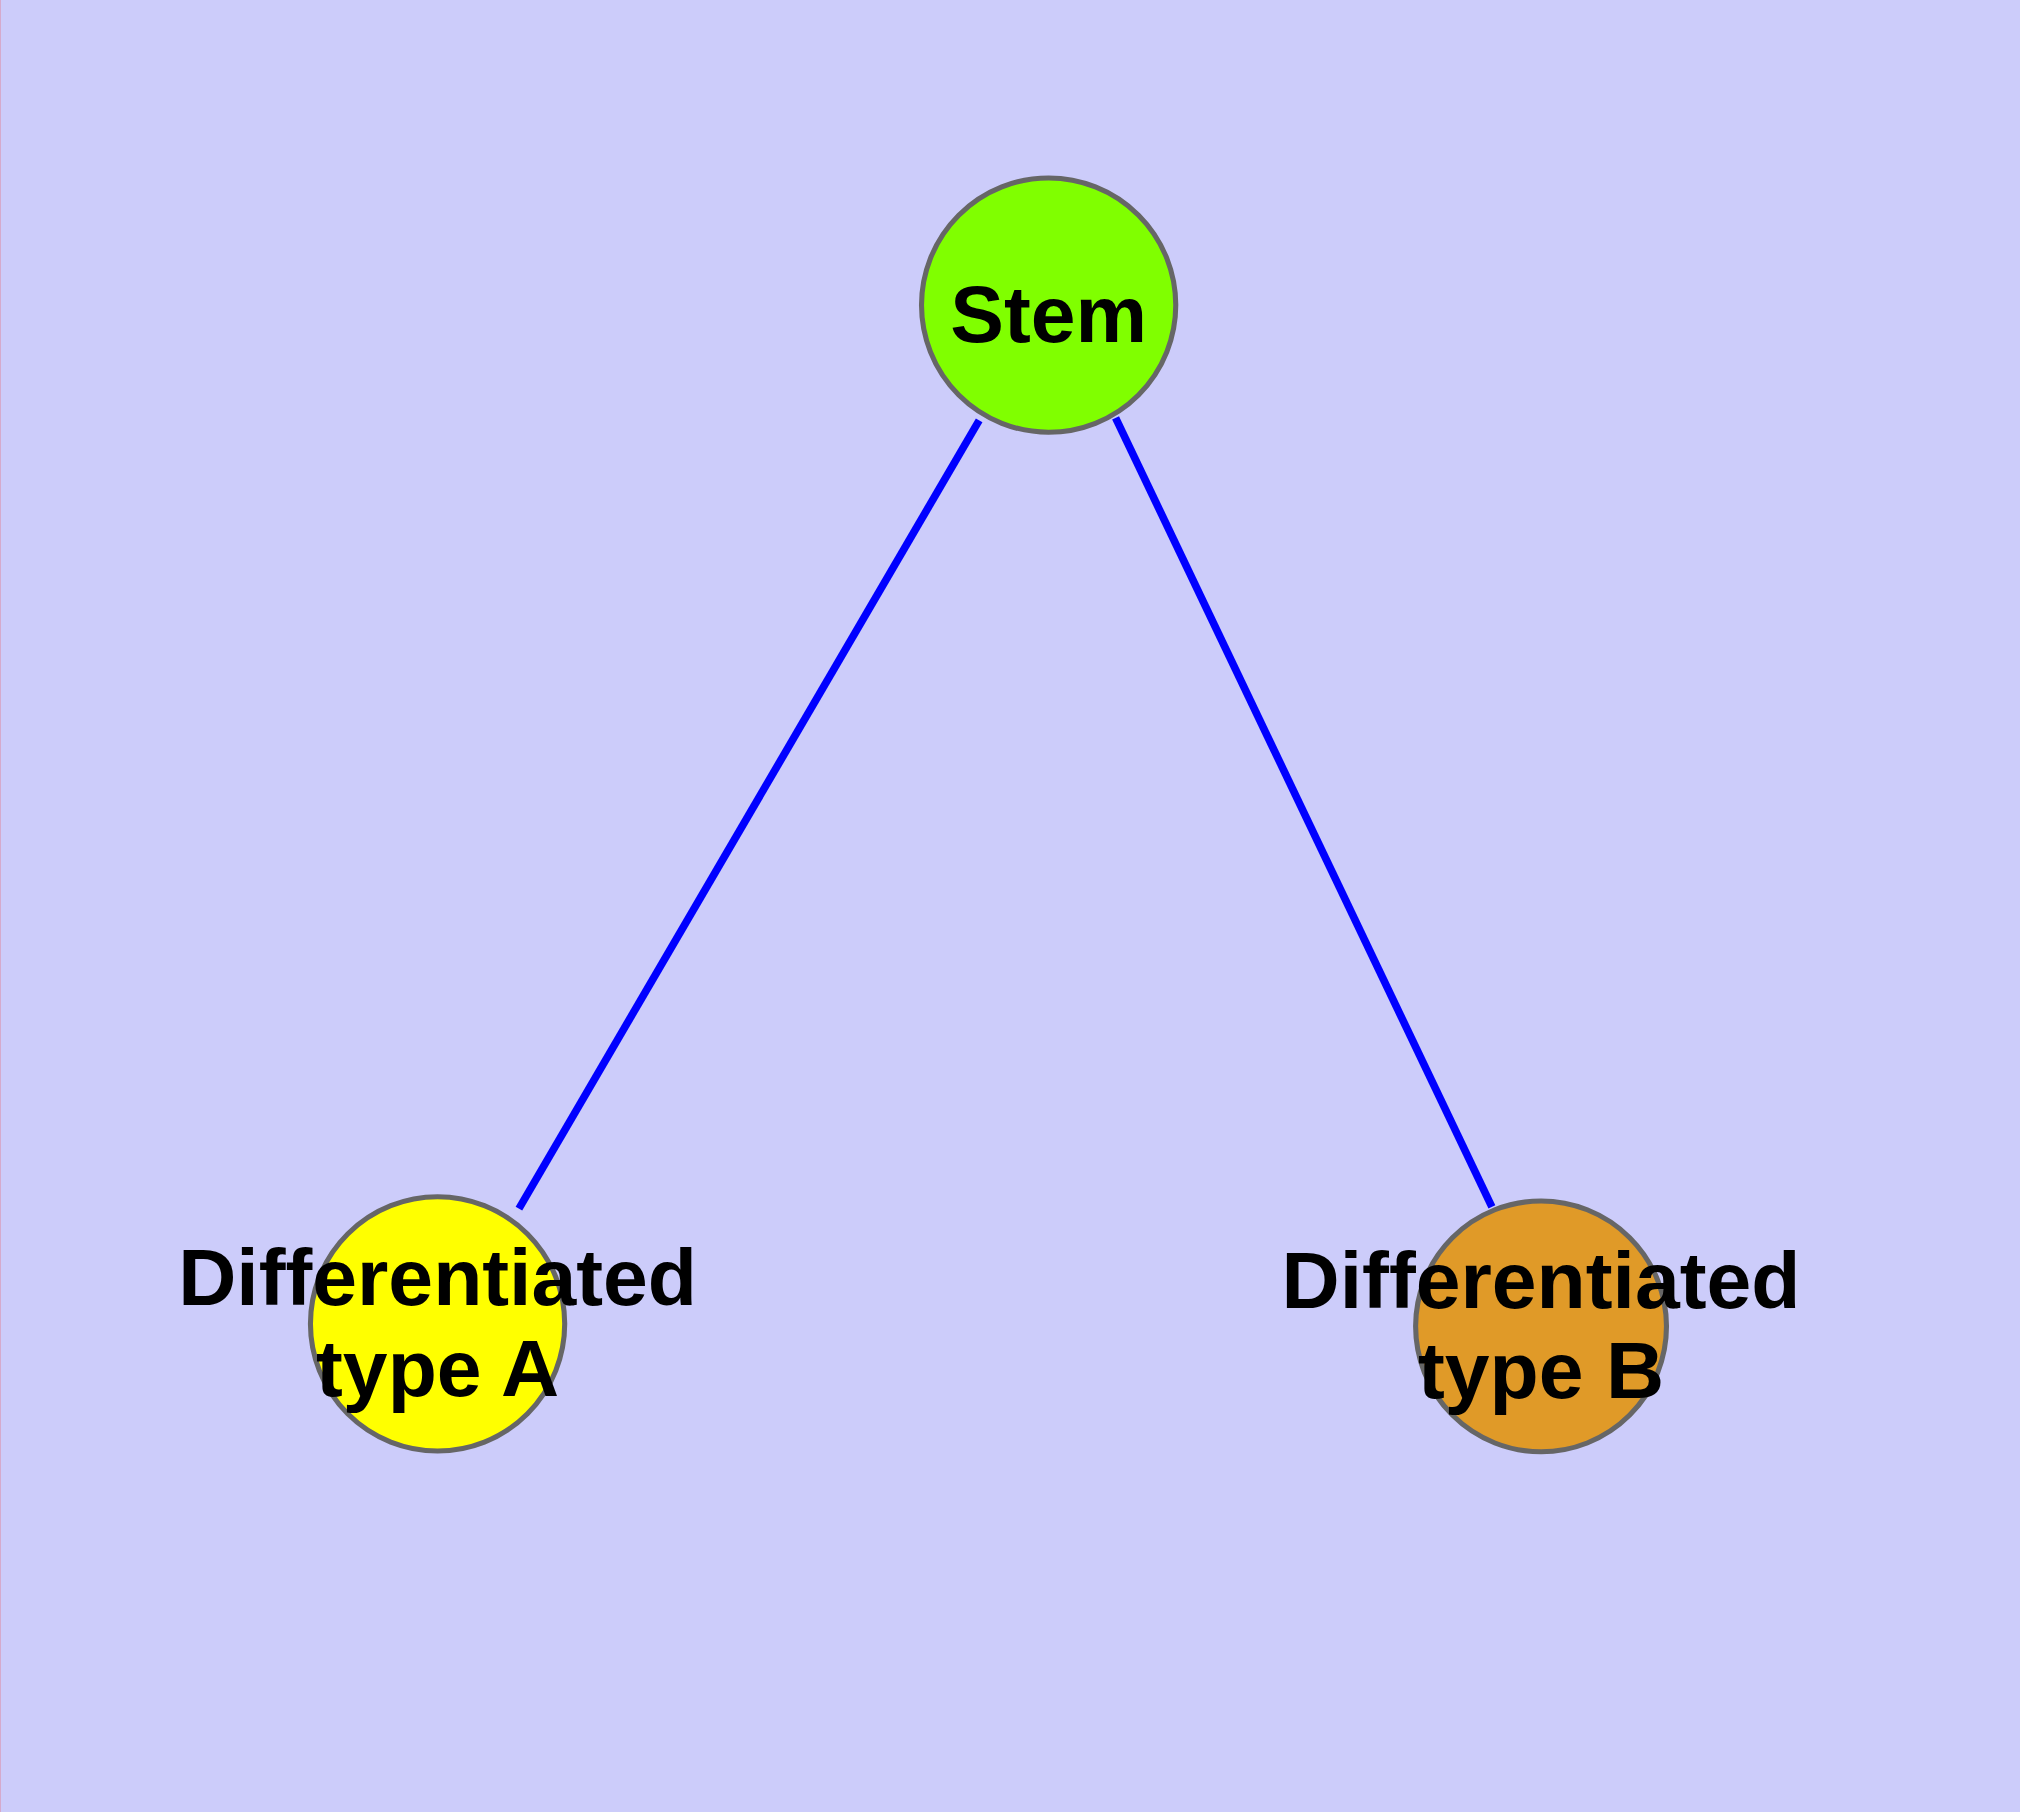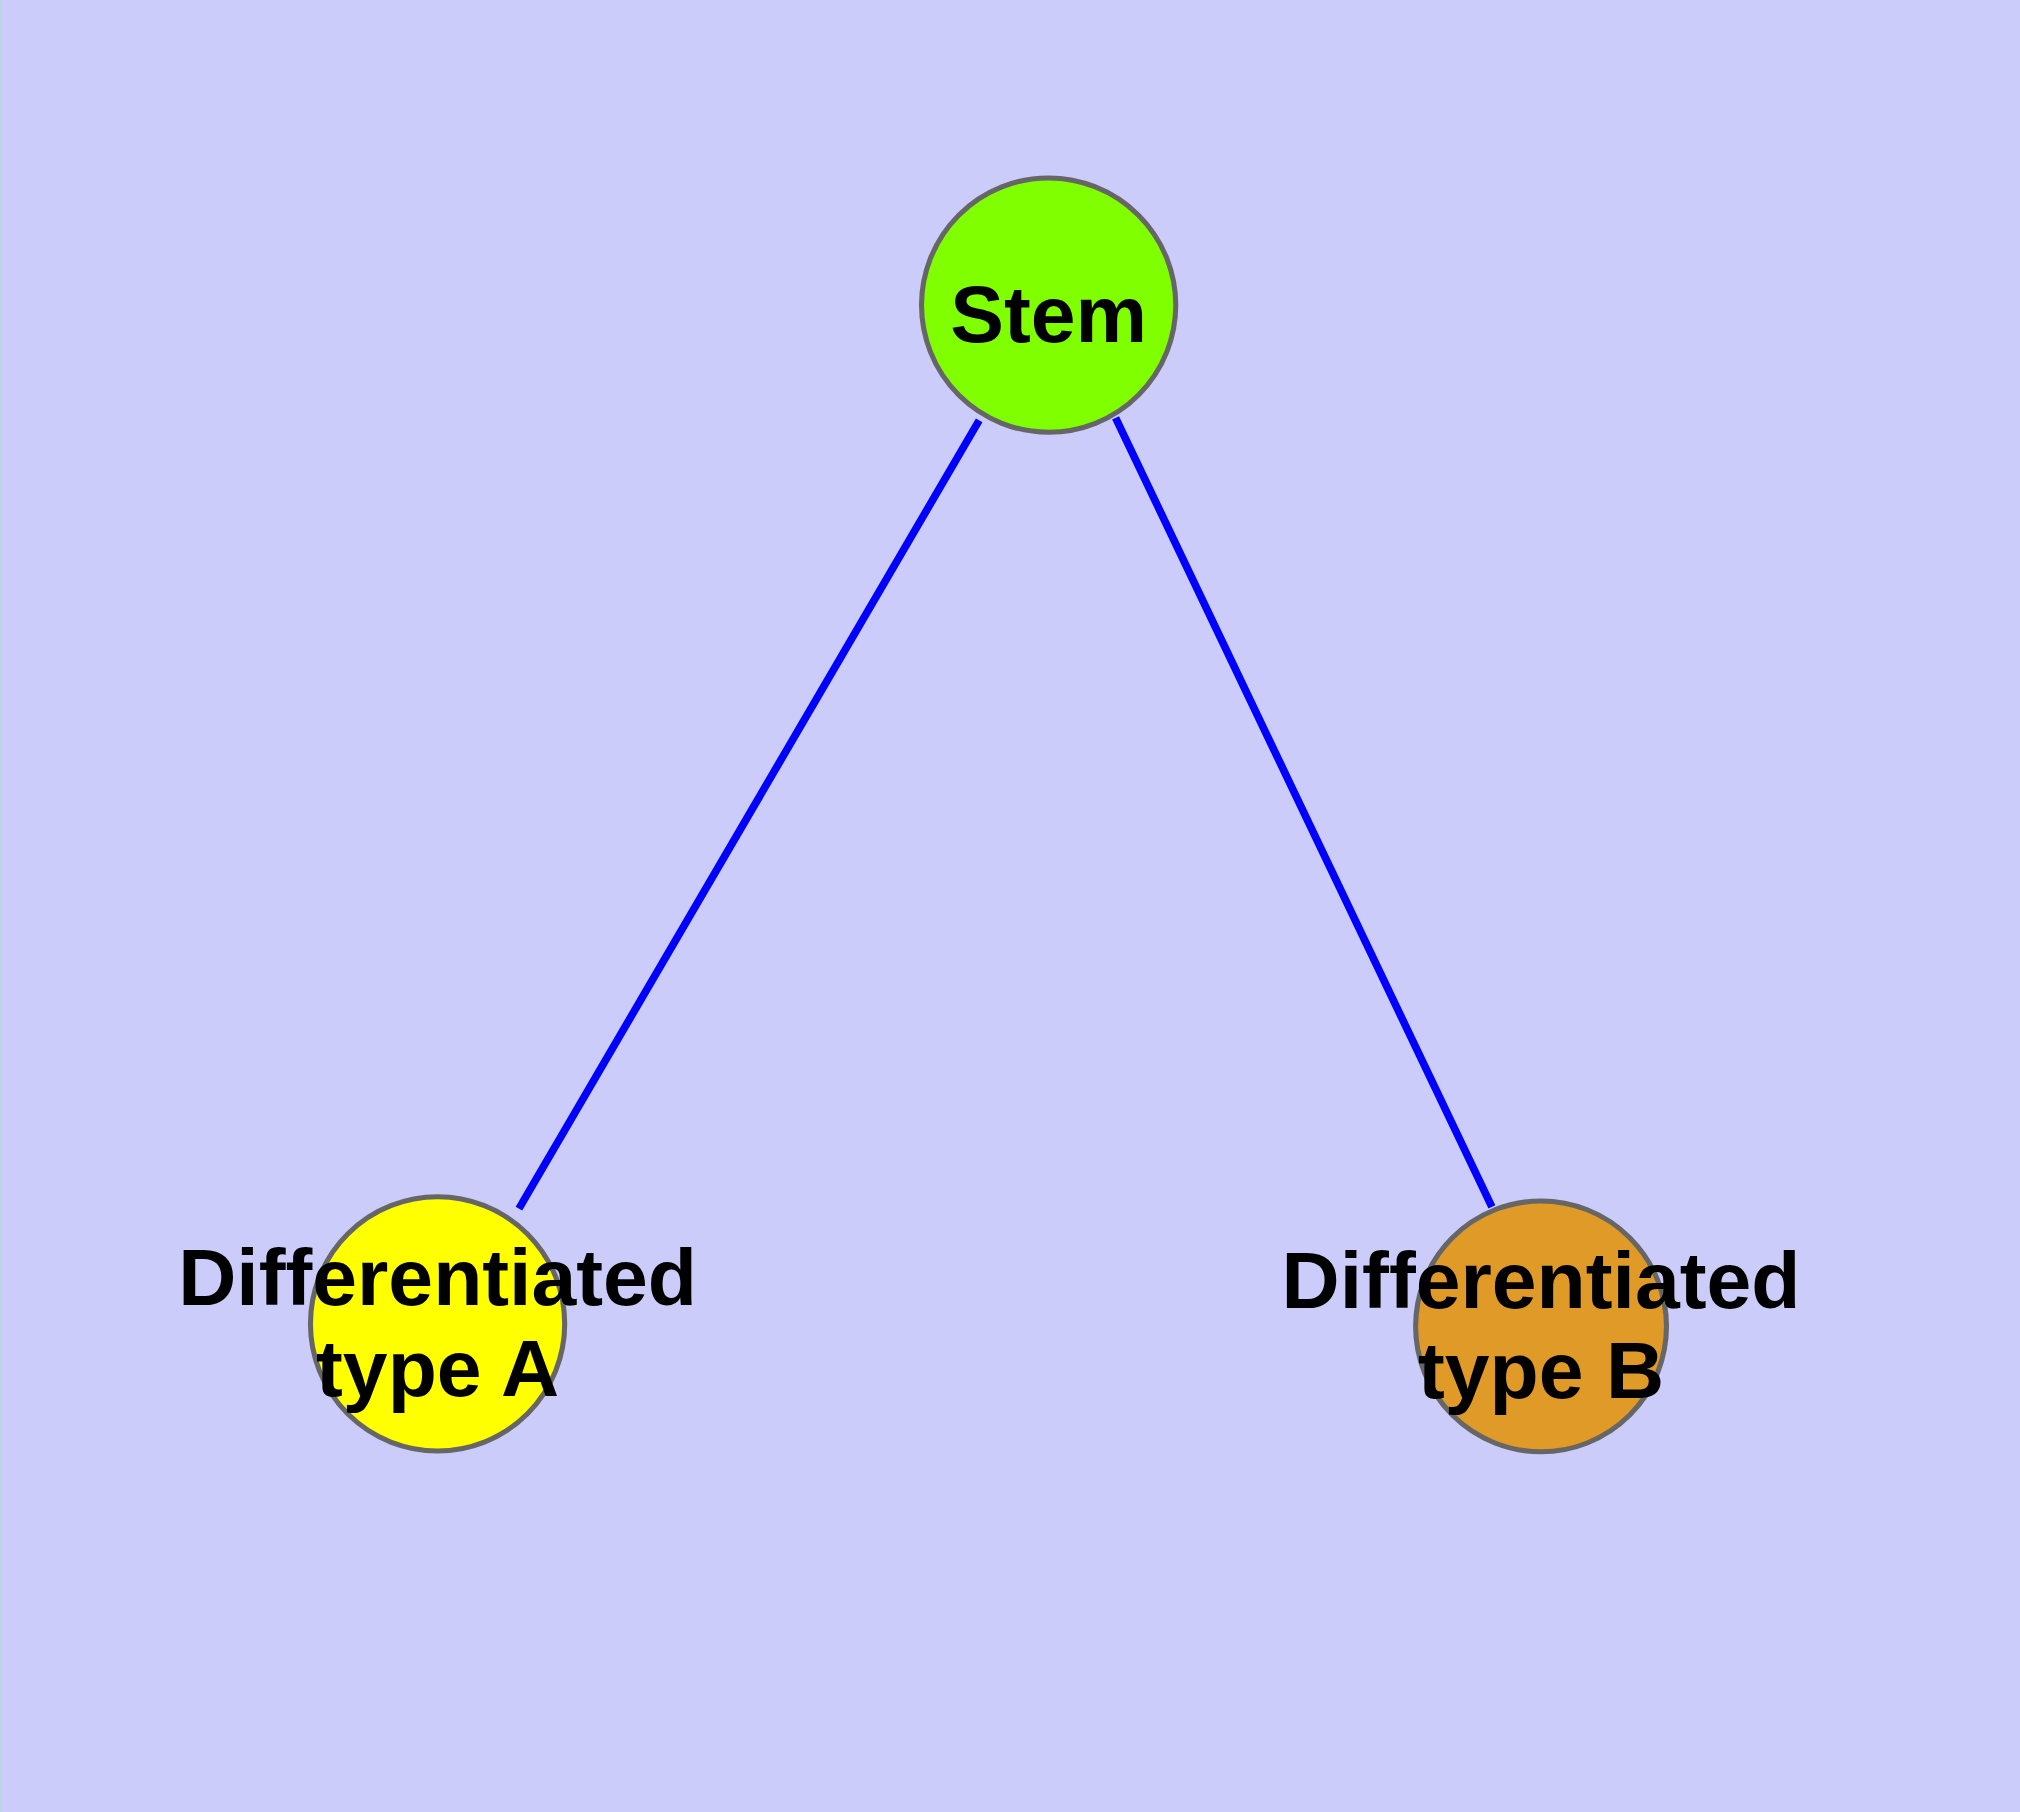--- a/index.html
+++ b/index.html
@@ -4,21 +4,21 @@
 <style>
   html, body {
     margin: 0;
     padding: 0;
     background: #ccccfa;
   }
   #stage {
     position: relative;
     width: 2021px;
     height: 1812px;
-    background: #86efac;
+    background: #ef4444;
     overflow: hidden;
     font-family: "Liberation Sans", sans-serif;
   }
   #graph-svg {
     position: absolute;
     left: 0;
     top: 0;
     width: 2021px;
     height: 1812px;
     display: block;

